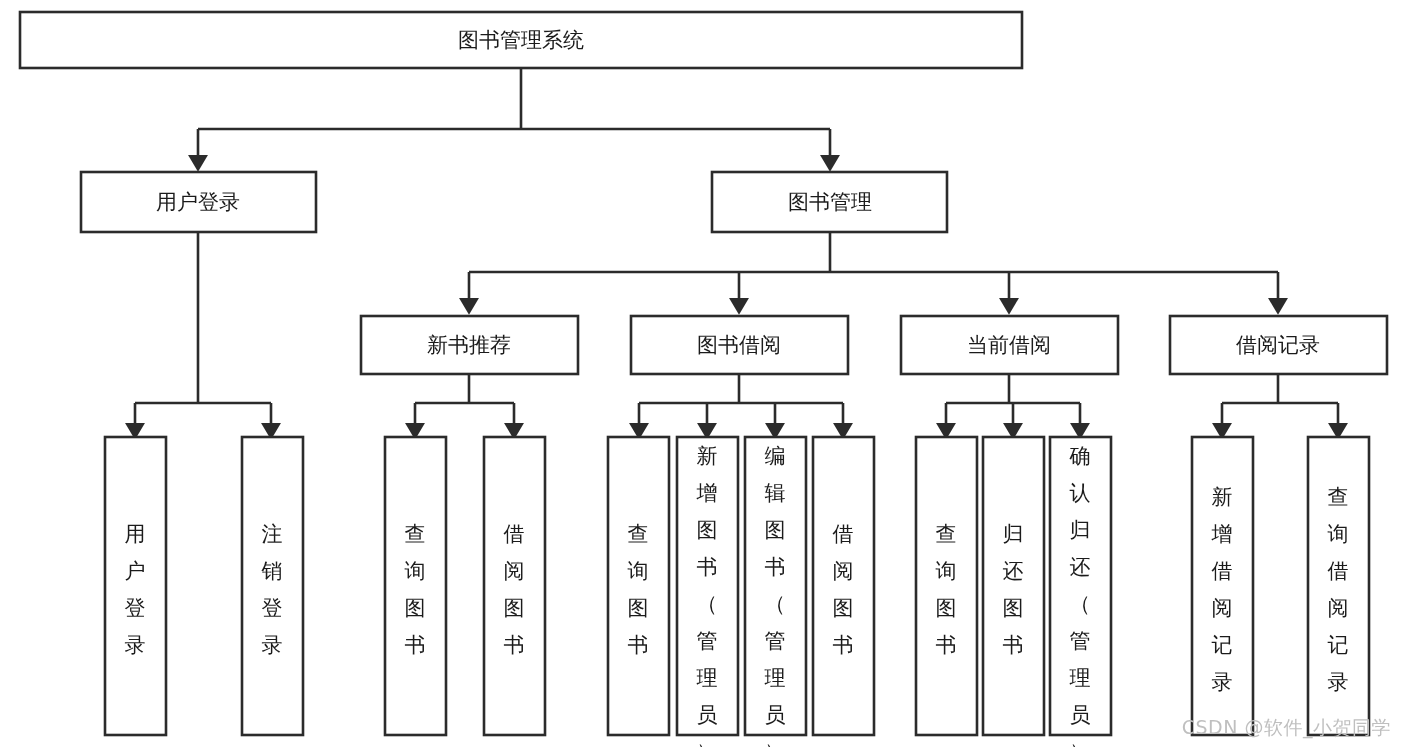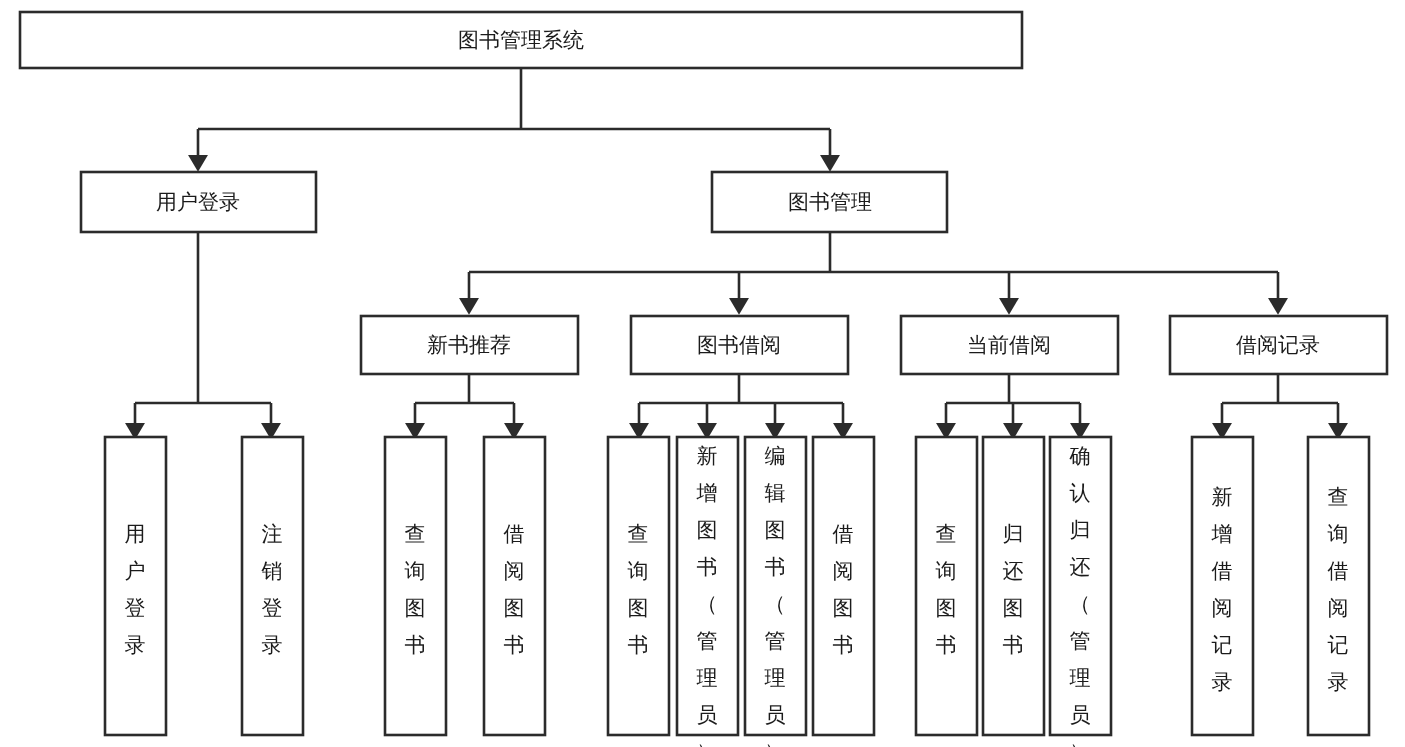--- a/index.html
+++ b/index.html
@@ -204,13 +204,14 @@
       <rect class="node-box" x="1192" y="437" width="61" height="298"></rect>
       <text class="node-label-vertical" x="1222" y="503.86"><tspan x="1222" dy="0">新</tspan><tspan x="1222" dy="37">增</tspan><tspan x="1222" dy="37">借</tspan><tspan x="1222" dy="37">阅</tspan><tspan x="1222" dy="37">记</tspan><tspan x="1222" dy="37">录</tspan></text>
     </g>
     <g>
       <rect class="node-box" x="1308" y="437" width="61" height="298"></rect>
       <text class="node-label-vertical" x="1338" y="503.86"><tspan x="1338" dy="0">查</tspan><tspan x="1338" dy="37">询</tspan><tspan x="1338" dy="37">借</tspan><tspan x="1338" dy="37">阅</tspan><tspan x="1338" dy="37">记</tspan><tspan x="1338" dy="37">录</tspan></text>
     </g>
 
   </svg>
 
+  <div class="watermark">CSDN @软件_小贺同学</div>
 </div>
 
 </body></html>

